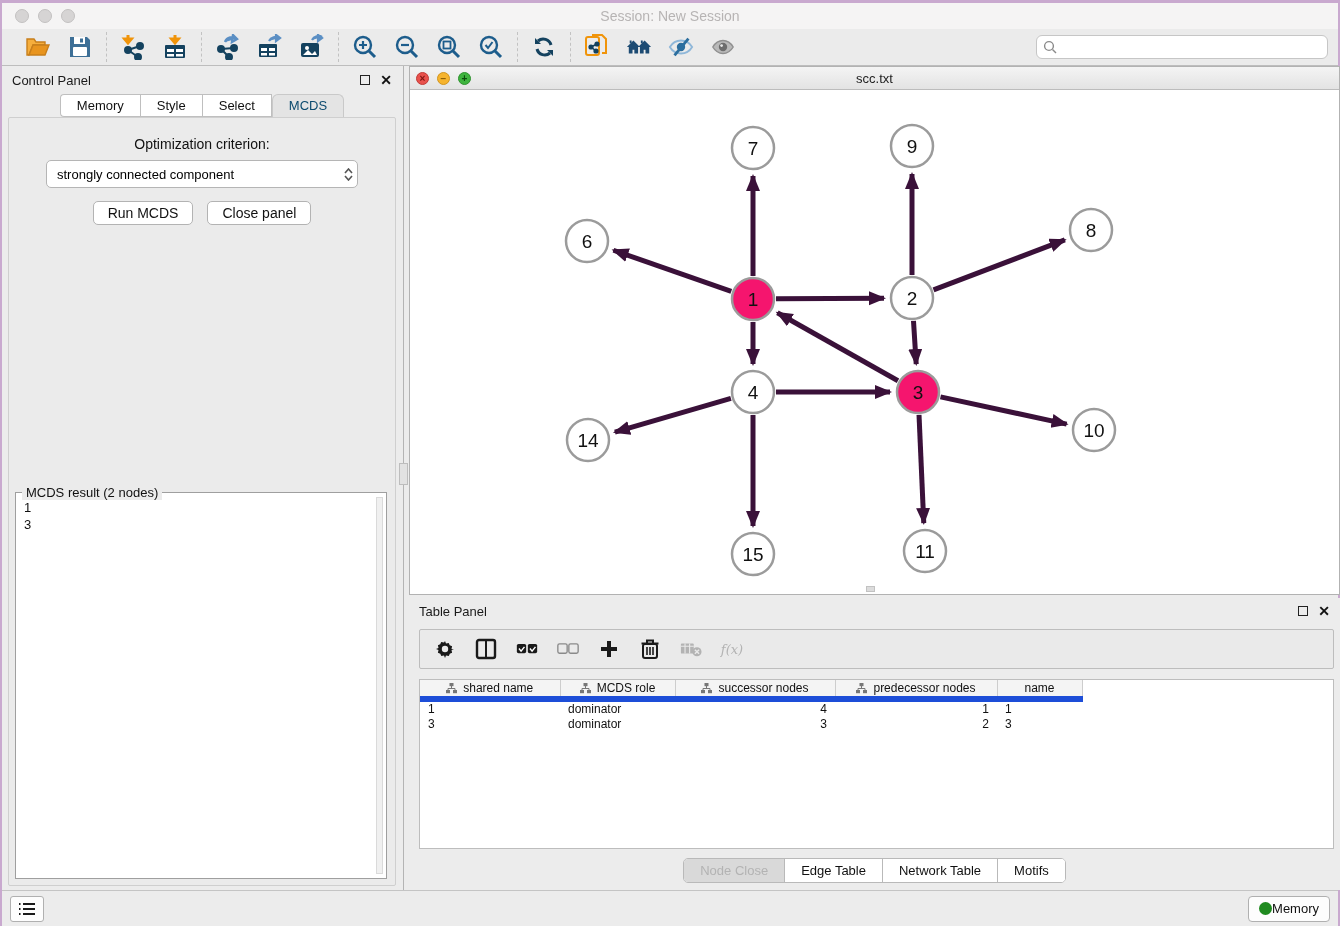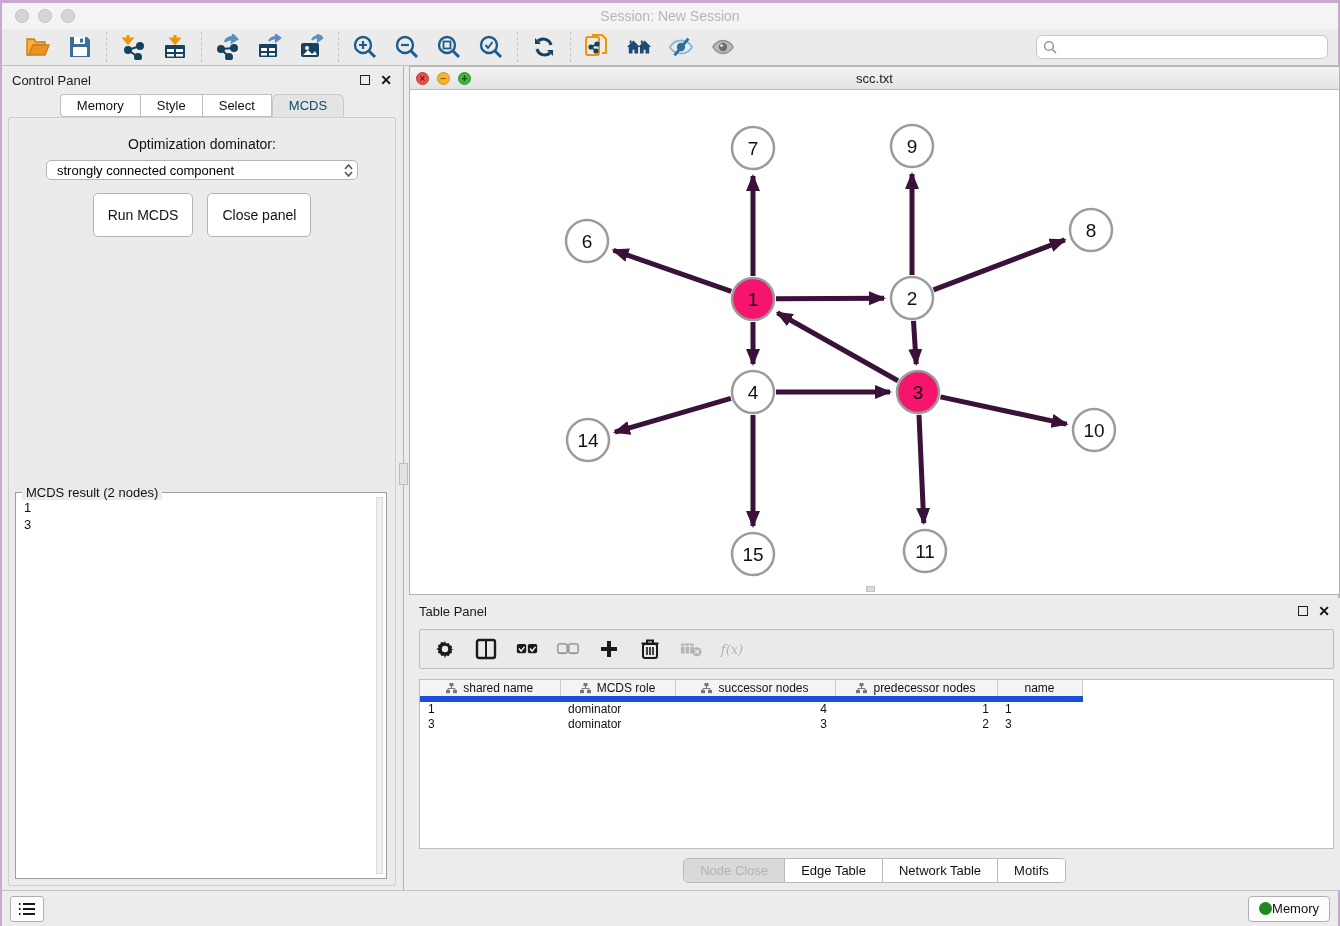--- a/index.html
+++ b/index.html
@@ -31,24 +31,24 @@
   .close-ico { font-size:14px; font-weight:bold; color:#111; line-height:10px; cursor:pointer; }
 
   .cp-tabs { display:flex; justify-content:center; height:23px; }
   .cp-tab { font-size:13px; padding:3px 16px; background:#fff; border:1px solid #bfbfbf; border-right:none; cursor:pointer; color:#111; }
   .cp-tab:first-child { border-radius:4px 0 0 4px; }
   .cp-tab.last-plain { border-right:1px solid #bfbfbf; }
   .cp-tab.active { background:#e4e4e4; color:#0c4a6e; border:1px solid #c9c9c9; border-radius:6px 6px 0 0; border-bottom:none; }
 
   .cp-body { position:absolute; left:6px; right:6px; top:51px; bottom:4px; background:#ebebeb; border:1px solid #cfcfcf; border-radius:2px; }
   .opt-label { text-align:center; font-size:14px; color:#111; margin-top:18px; }
-  .dropdown { margin:8px auto 0; width:312px; height:20px; background:#fff; border:1px solid #b5b5b5; border-radius:5px; display:flex; align-items:center; padding:0 4px 0 10px; font-size:13px; cursor:pointer;gap:29px; }
+  .dropdown { margin:8px auto 0; width:312px; height:28px; background:#fff; border:1px solid #b5b5b5; border-radius:5px; display:flex; align-items:center; padding:0 4px 0 10px; font-size:13px; cursor:pointer;gap:29px; }
   .dd-stepper { margin-left:auto; display:flex; flex-direction:column; align-items:center; gap:1px; }
   .btn-row { display:flex; justify-content:center; gap:14px; margin-top:13px; }
-  .cp-btn { font-size:14px; background:#fff; border:1px solid #b3b3b3; border-radius:5px; padding:13px 14px; cursor:pointer; color:#111; }
+  .cp-btn { font-size:14px; background:#fff; border:1px solid #b3b3b3; border-radius:5px; padding:3px 14px; cursor:pointer; color:#111; }
 
   .result-fieldset { position:absolute; left:6px; right:8px; top:374px; bottom:6px; border:1px solid #9f9f9f; background:#fff; }
   .result-legend { position:absolute; top:-8px; left:6px; background:#ebebeb; padding:0 4px; font-size:13px; color:#111; }
   .result-lines { position:absolute; inset:4px 10px 4px 4px; font-size:13px; color:#111; line-height:17px; padding:2px 0 0 4px; overflow:hidden; }
   .result-scrollbar { position:absolute; top:4px; bottom:4px; right:3px; width:7px; background:#f0f0f0; border:1px solid #dadada; }
 
   
   .v-divider { position:absolute; top:63px; bottom:36px; left:401px; width:1px; background:#b4b4b4; }
   .v-grip { position:absolute; top:460px; left:397px; width:9px; height:22px; background:#e2e2e2; border:1px solid #bdbdbd; cursor:col-resize; }
 
@@ -279,21 +279,21 @@
         <span class="close-ico">✕</span>
       </span>
     </div>
     <div class="cp-tabs" id="cp-tabs">
         <div class="cp-tab">Memory</div>
         <div class="cp-tab">Style</div>
         <div class="cp-tab last-plain">Select</div>
         <div class="cp-tab active">MCDS</div>
       </div>
     <div class="cp-body">
-      <div class="opt-label">Optimization dominator:</div>
+      <div class="opt-label">Optimization criterion:</div>
       <div class="dropdown">
         <span>strongly connected component</span>
         <span class="dd-stepper">
           <svg width="9" height="6" viewBox="0 0 9 6">
               <path d="M1 5l3.5-4L8 5" fill="none" stroke="#555" stroke-width="1.6"></path>
             </svg>
           <svg width="9" height="6" viewBox="0 0 9 6">
               <path d="M1 1l3.5 4L8 1" fill="none" stroke="#555" stroke-width="1.6"></path>
             </svg>
         </span>

